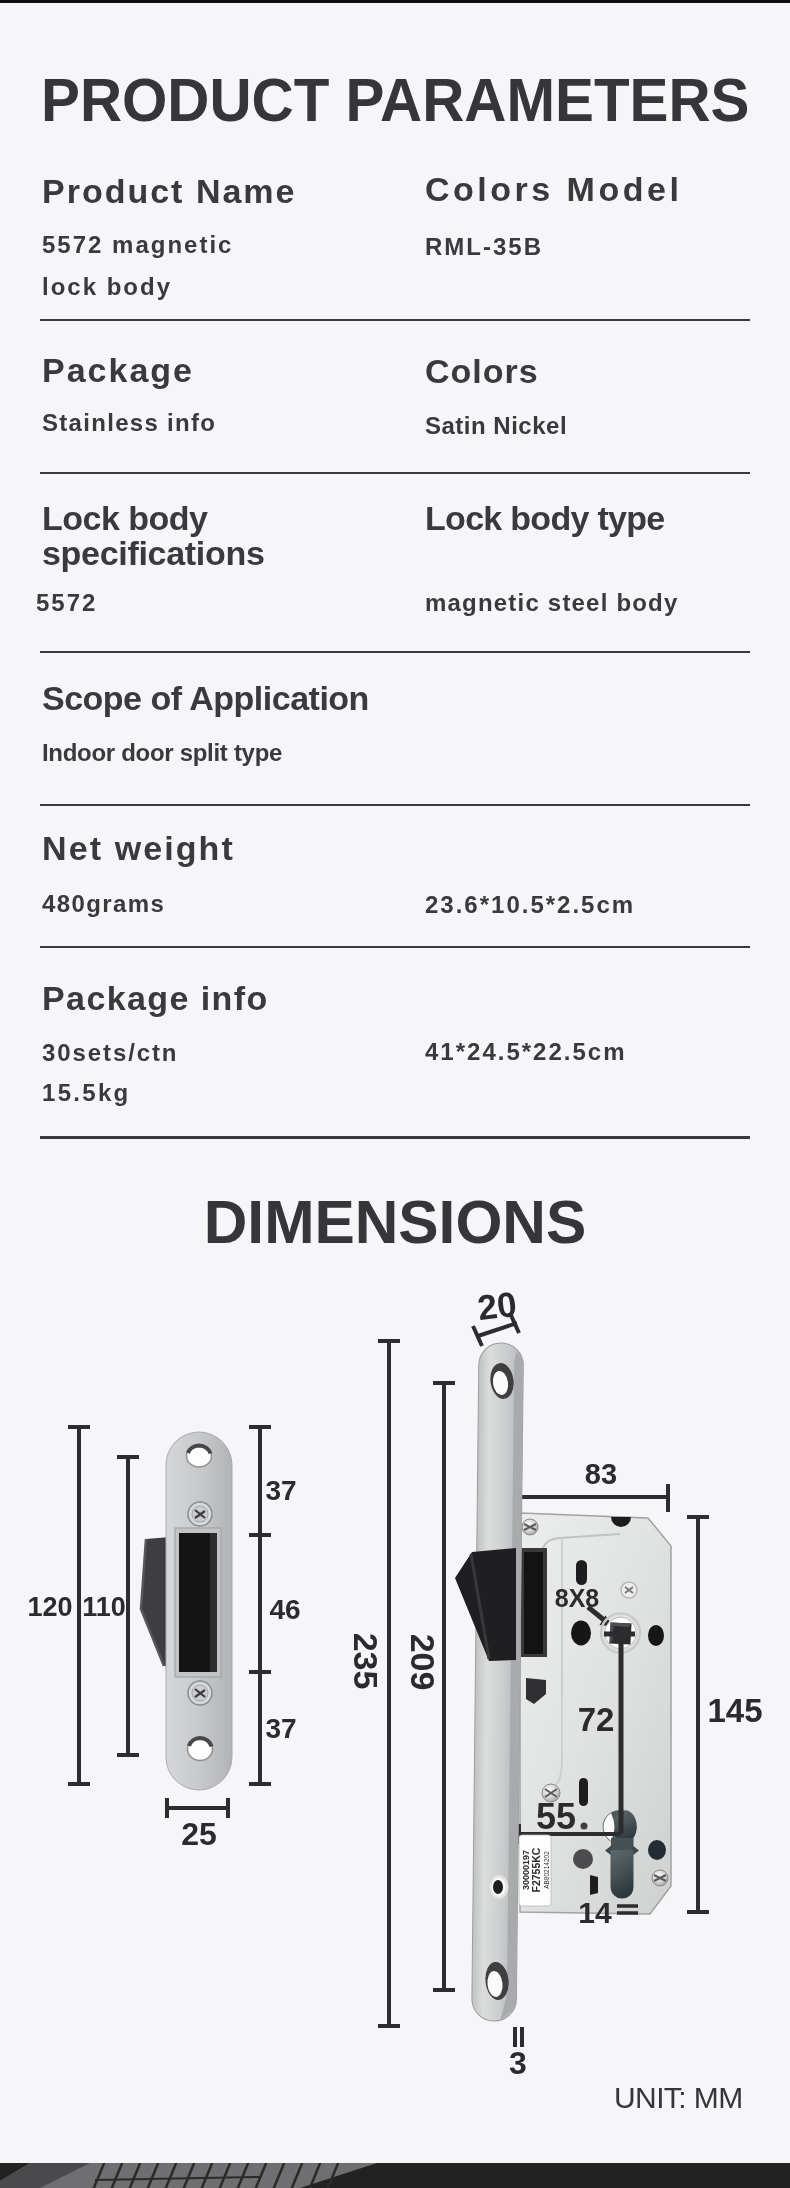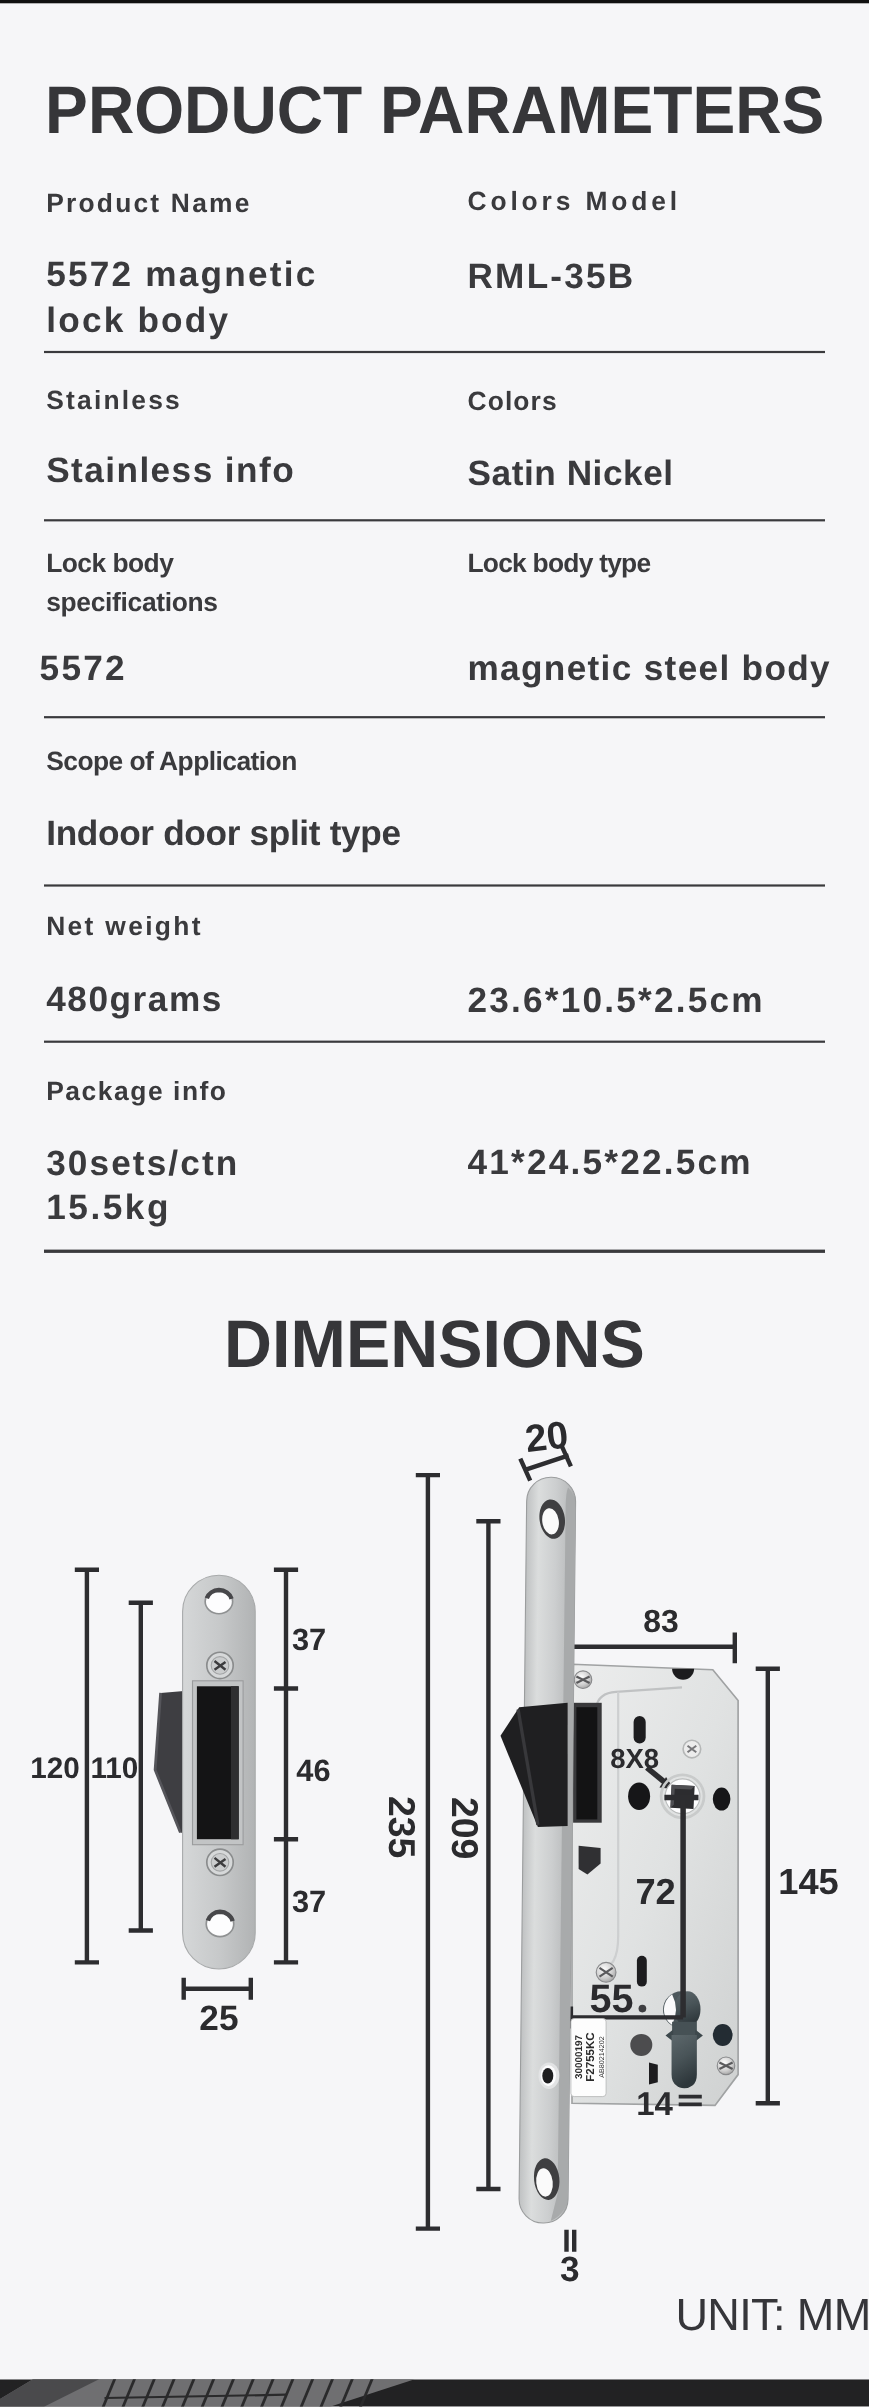--- a/index.html
+++ b/index.html
@@ -1,20 +1,20 @@
 <!DOCTYPE html>
 <html><head>
 <meta charset="utf-8">
 <style>
   html,body{margin:0;padding:0}
   body{width:790px;height:2188px;position:relative;background:#f6f6f8;
        font-family:"Liberation Sans",sans-serif;overflow:hidden}
   .abs{position:absolute;white-space:nowrap}
-  .lab{color:#3a3a3d;font-weight:700;font-size:24px;letter-spacing:2px}
-  .val{color:#3a3a3d;font-weight:700;font-size:32px;letter-spacing:2px}
+  .lab{color:#3a3a3d;font-weight:700;font-size:34px;letter-spacing:2px}
+  .val{color:#3a3a3d;font-weight:700;font-size:24px;letter-spacing:2px}
   .rule{position:absolute;left:40px;width:710px;height:2px;background:#3a3a3d}
 </style>
 </head>
 <body>
 
 <div class="abs" style="left:0;top:0;width:790px;height:3px;background:#111"></div>
 
 <div class="abs" id="title1" style="left:41px;top:65px;font-size:61px;font-weight:700;color:#363639;transform-origin:left top;transform:scaleX(0.956)">PRODUCT PARAMETERS</div>
 
 <div class="abs lab" style="left:42px;top:172px">Product Name</div>
@@ -22,21 +22,21 @@
 <div class="abs lab" style="left:425px;top:170px;letter-spacing:3.5px">Colors Model</div>
 
 <div class="abs val" style="left:42px;top:231px">5572 magnetic</div>
 
 <div class="abs val" style="left:42px;top:273px">lock body</div>
 
 <div class="abs val" style="left:425px;top:233px">RML-35B</div>
 
 <div class="rule" style="top:319px"></div>
 
-<div class="abs lab" style="left:42px;top:351px">Stainless</div>
+<div class="abs lab" style="left:42px;top:351px">Package</div>
 
 <div class="abs lab" style="left:425px;top:352px;letter-spacing:1px">Colors</div>
 
 <div class="abs val" style="left:42px;top:409px;letter-spacing:1.3px">Stainless info</div>
 
 <div class="abs val" style="left:425px;top:412px;letter-spacing:0.5px">Satin Nickel</div>
 
 <div class="rule" style="top:472px"></div>
 
 <div class="abs lab" style="left:42px;top:499px;letter-spacing:-0.5px">Lock body</div>
@@ -340,13 +340,13 @@
 <line x1="249" y1="-2" x2="237" y2="27"></line>
       <line x1="267" y1="-2" x2="255" y2="27"></line>
 <line x1="285" y1="-2" x2="273" y2="27"></line>
       <line x1="303" y1="-2" x2="291" y2="27"></line>
 <line x1="321" y1="-2" x2="309" y2="27"></line>
       <line x1="339" y1="-2" x2="327" y2="27"></line>
 </g>
 <line x1="95" y1="17" x2="260" y2="14" stroke="#2a2a2b" stroke-width="2"></line>
 </svg>
 
-<div class="abs" style="left:614px;top:2081px;font-size:41px;font-weight:400;letter-spacing:-0.6px;color:#36363a">UNIT: MM</div>
+<div class="abs" style="left:614px;top:2081px;font-size:30px;font-weight:400;letter-spacing:-0.6px;color:#36363a">UNIT: MM</div>
 
 </body></html>

